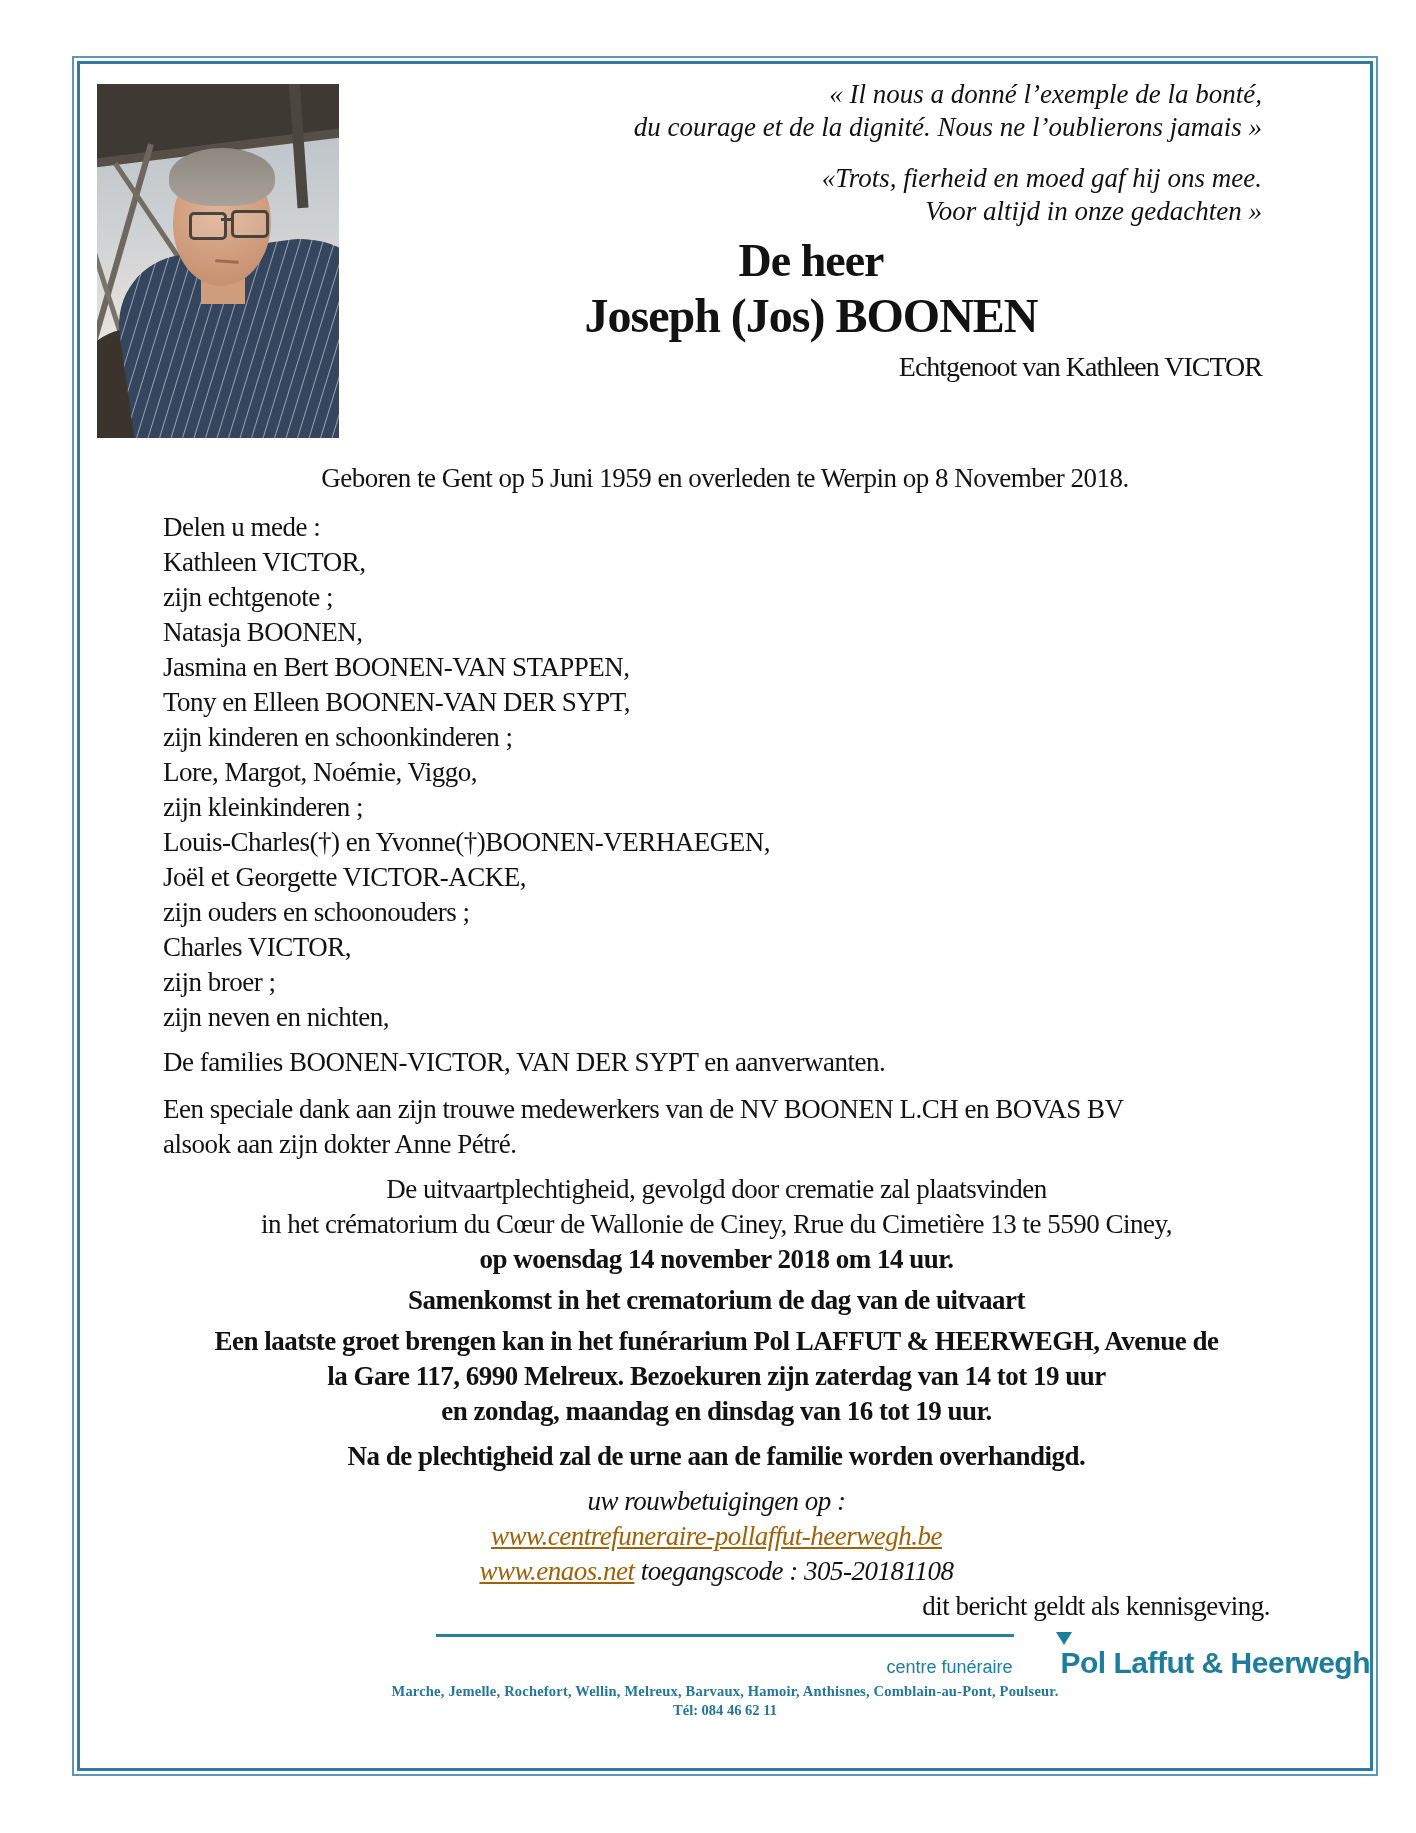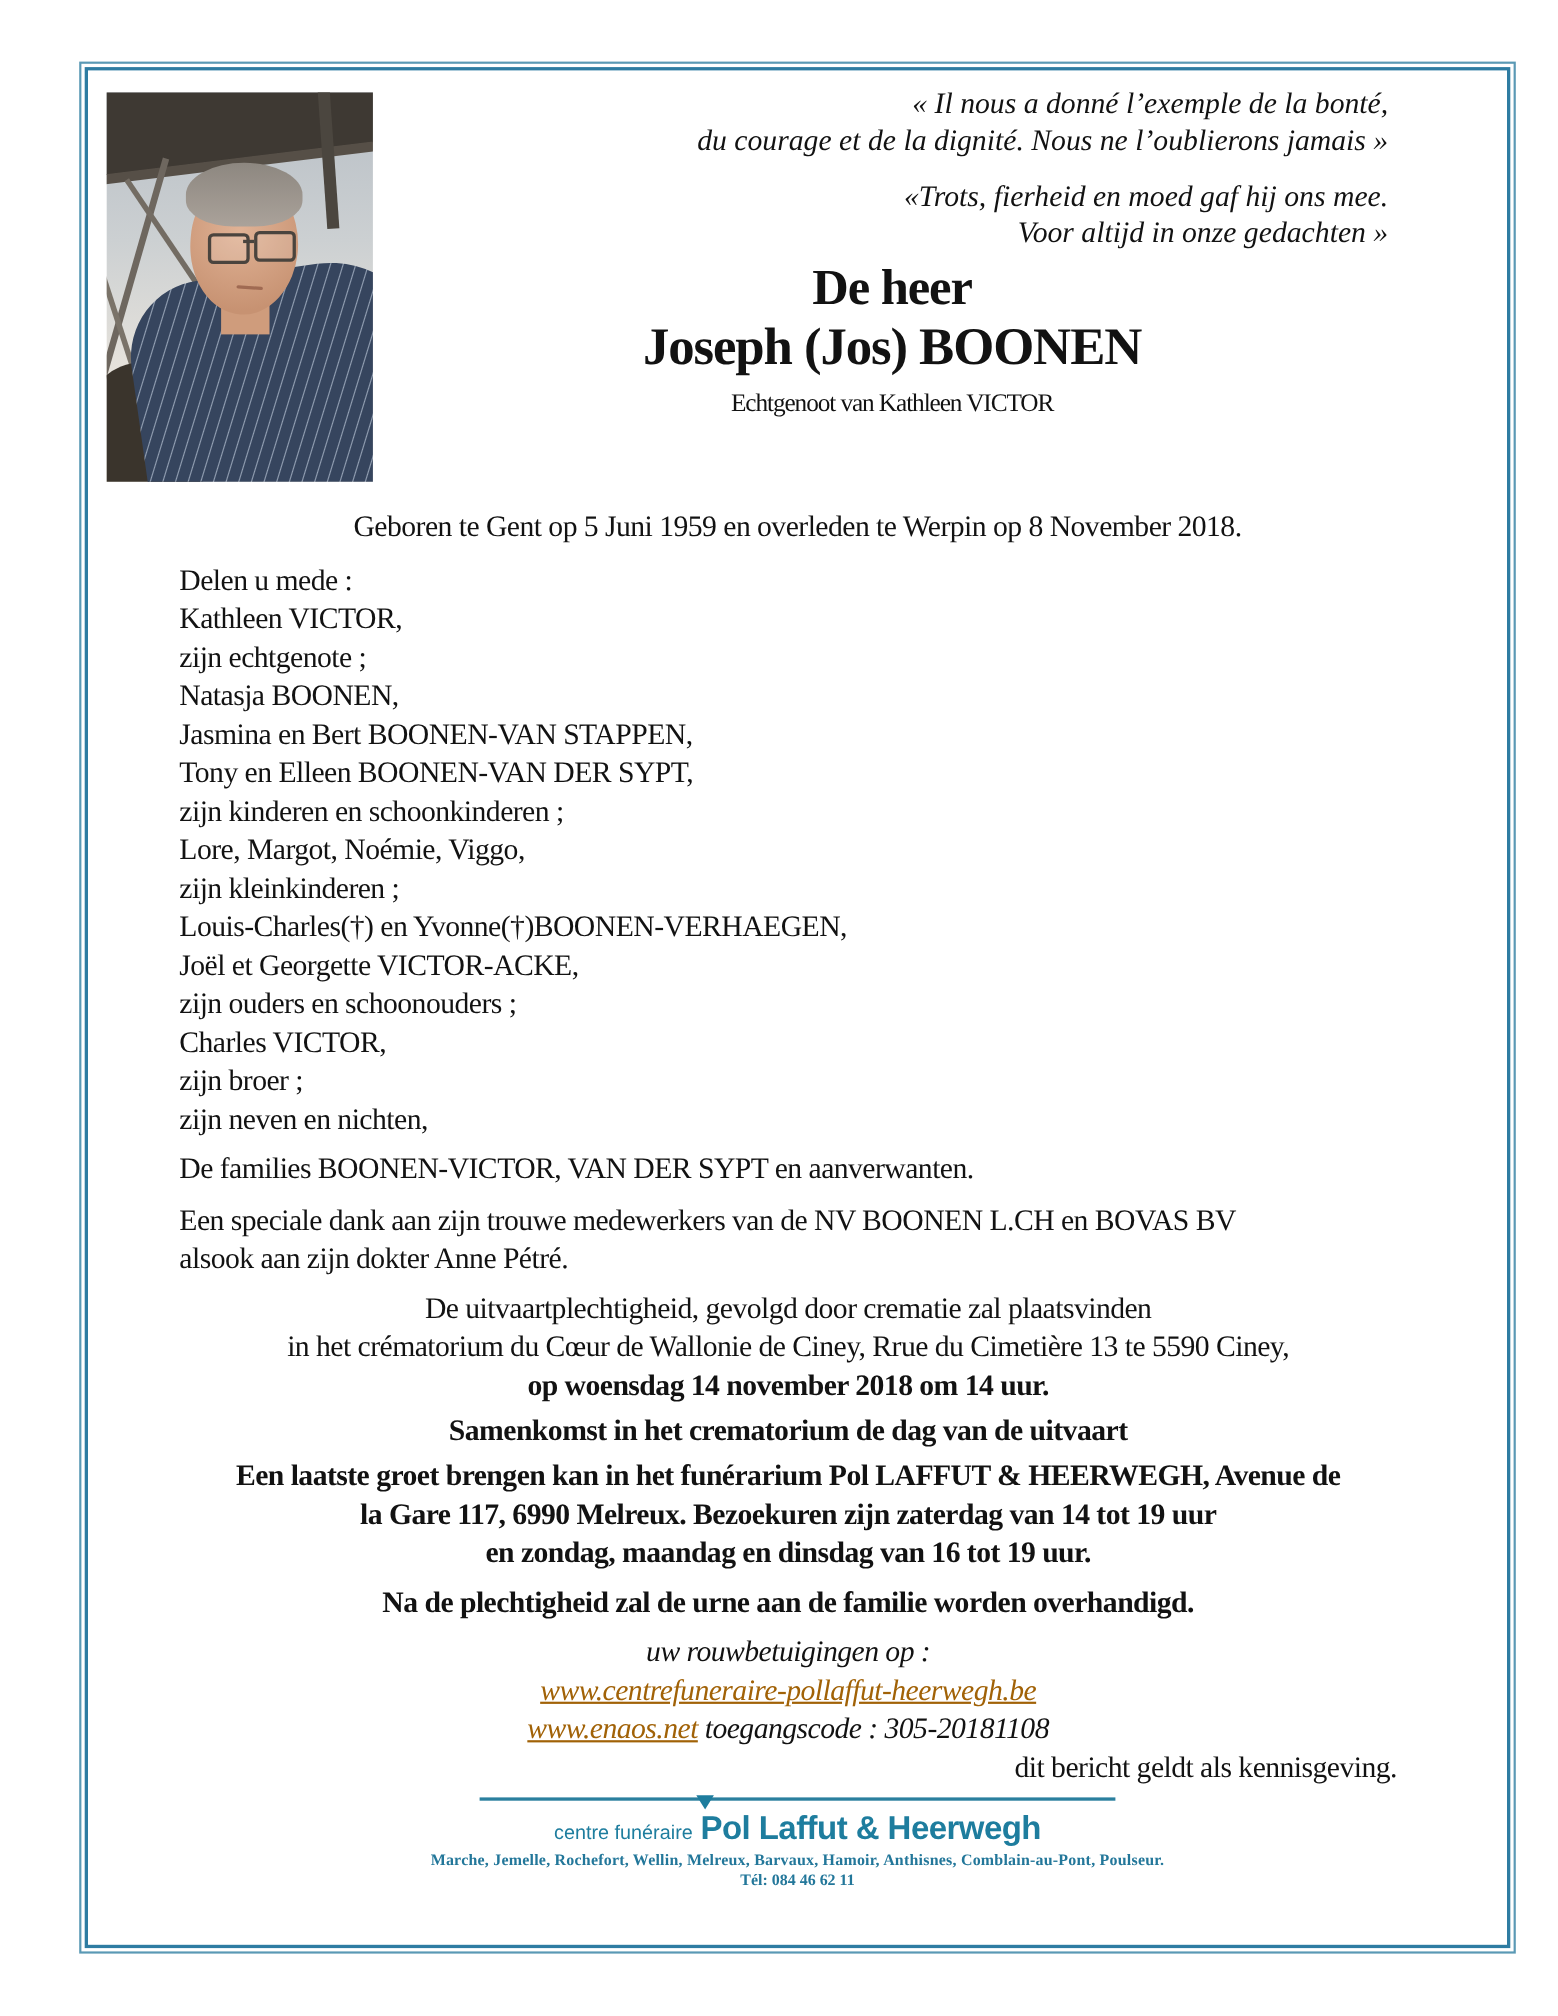--- a/index.html
+++ b/index.html
@@ -27,43 +27,43 @@
   .ph-lens{position:absolute;width:32px;height:22px;border:3px solid #4a443e;border-radius:5px;background:rgba(255,255,255,.15);}
   .ph-l1{left:92px;top:128px;} .ph-l2{left:134px;top:126px;}
   .ph-bridge{position:absolute;left:124px;top:134px;width:10px;height:3px;background:#4a443e;}
   .ph-mouth{position:absolute;left:118px;top:176px;width:24px;height:3px;border-radius:2px;background:#a06a52;transform:rotate(4deg);}
 
   .header-right{margin-left:280px;margin-right:108px;padding-top:14px;}
   .quote{font-style:italic;font-size:27px;line-height:33px;text-align:right;}
   .quote-nl{margin-top:18px;}
   .salutation{margin-top:6px;text-align:center;font-weight:bold;font-size:46px;line-height:54px;letter-spacing:-1px;}
   .name{text-align:center;font-weight:bold;font-size:48px;line-height:56px;letter-spacing:-1px;}
-  .spouse{text-align:center;font-size:23px;line-height:46px;letter-spacing:-1px;}
+  .spouse{text-align:right;font-size:28px;line-height:46px;letter-spacing:-1px;}
 
   
   .life-dates{margin-top:6px;text-align:center;font-size:27px;line-height:36px;letter-spacing:-0.5px;}
   .bodytext{padding:0 100px 0 83px;font-size:27px;line-height:35px;letter-spacing:-0.5px;}
   .intro{margin-top:14px;}
   .nm{text-align:left;}
   .rel{}
   .families{margin-top:10px;}
   .thanks{margin-top:12px;}
   .cline{text-align:center;}
   .grp{margin-top:10px;}
   .grp-g{margin-top:6px;}
   .bold{font-weight:bold;}
   .ital{font-style:italic;}
   .weblink{color:#a16207;text-decoration:underline;font-style:italic;}
   .notice{margin-top:0;text-align:right;}
 
   
   .footer{margin-top:10px;text-align:center;}
   .rule{width:578px;height:3px;background:#2a7f9e;margin:0 auto;}
-  .brand-row{margin-top:9px;display:flex;align-items:baseline;justify-content:center;
-             font-family:"Liberation Sans","DejaVu Sans",sans-serif;color:#1e7d9e;}
+  .brand-row{margin-top:9px;display:flex;align-items:baseline;justify-content:flex-end;
+             font-family:"Liberation Sans","DejaVu Sans",sans-serif;color:#1e7d9e;gap:41px;}
   .brand-prefix{font-size:18px;padding-right:7px;}
   .brand-name{font-size:30px;font-weight:bold;position:relative;letter-spacing:-0.5px;}
   .brand-tri{position:absolute;left:-4px;top:-14px;width:0;height:0;
              border-left:8px solid transparent;border-right:8px solid transparent;border-top:13px solid #1e7d9e;}
   .locations{margin-top:3px;font-size:14.5px;font-weight:bold;color:#23779a;letter-spacing:0.2px;}
   .phone{margin-top:2px;font-size:14.5px;font-weight:bold;color:#23779a;}
 </style>
 </head>
 <body>
 

